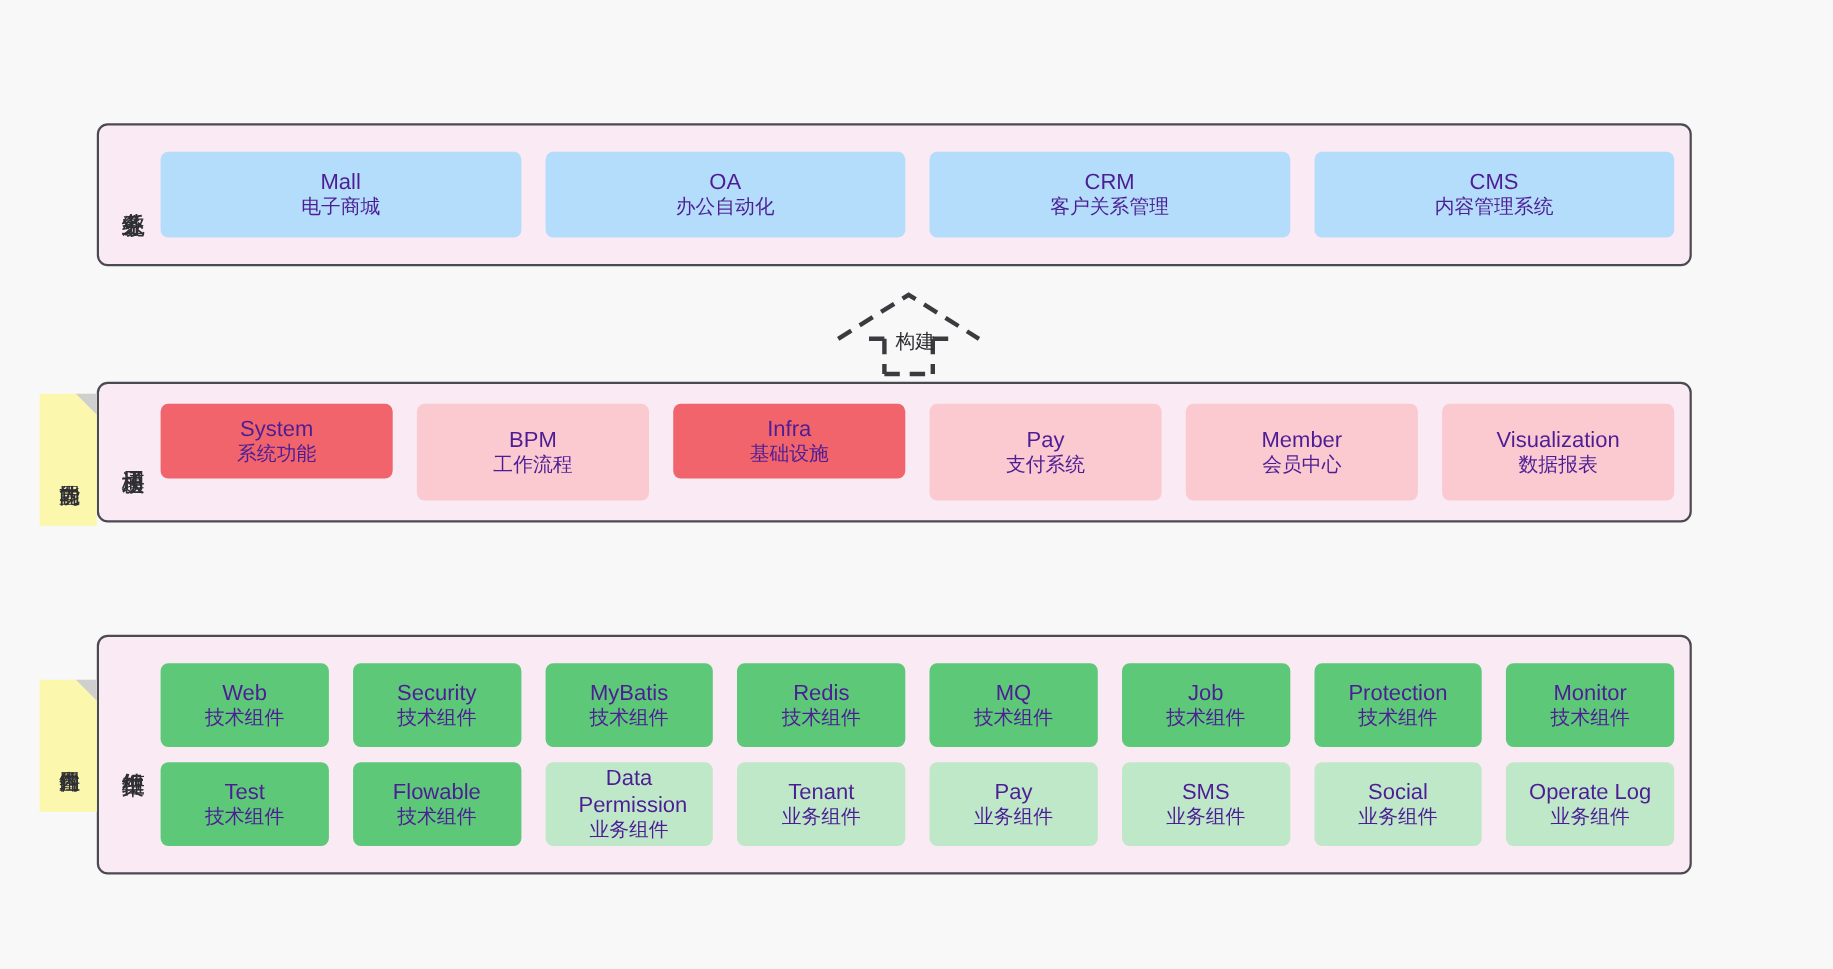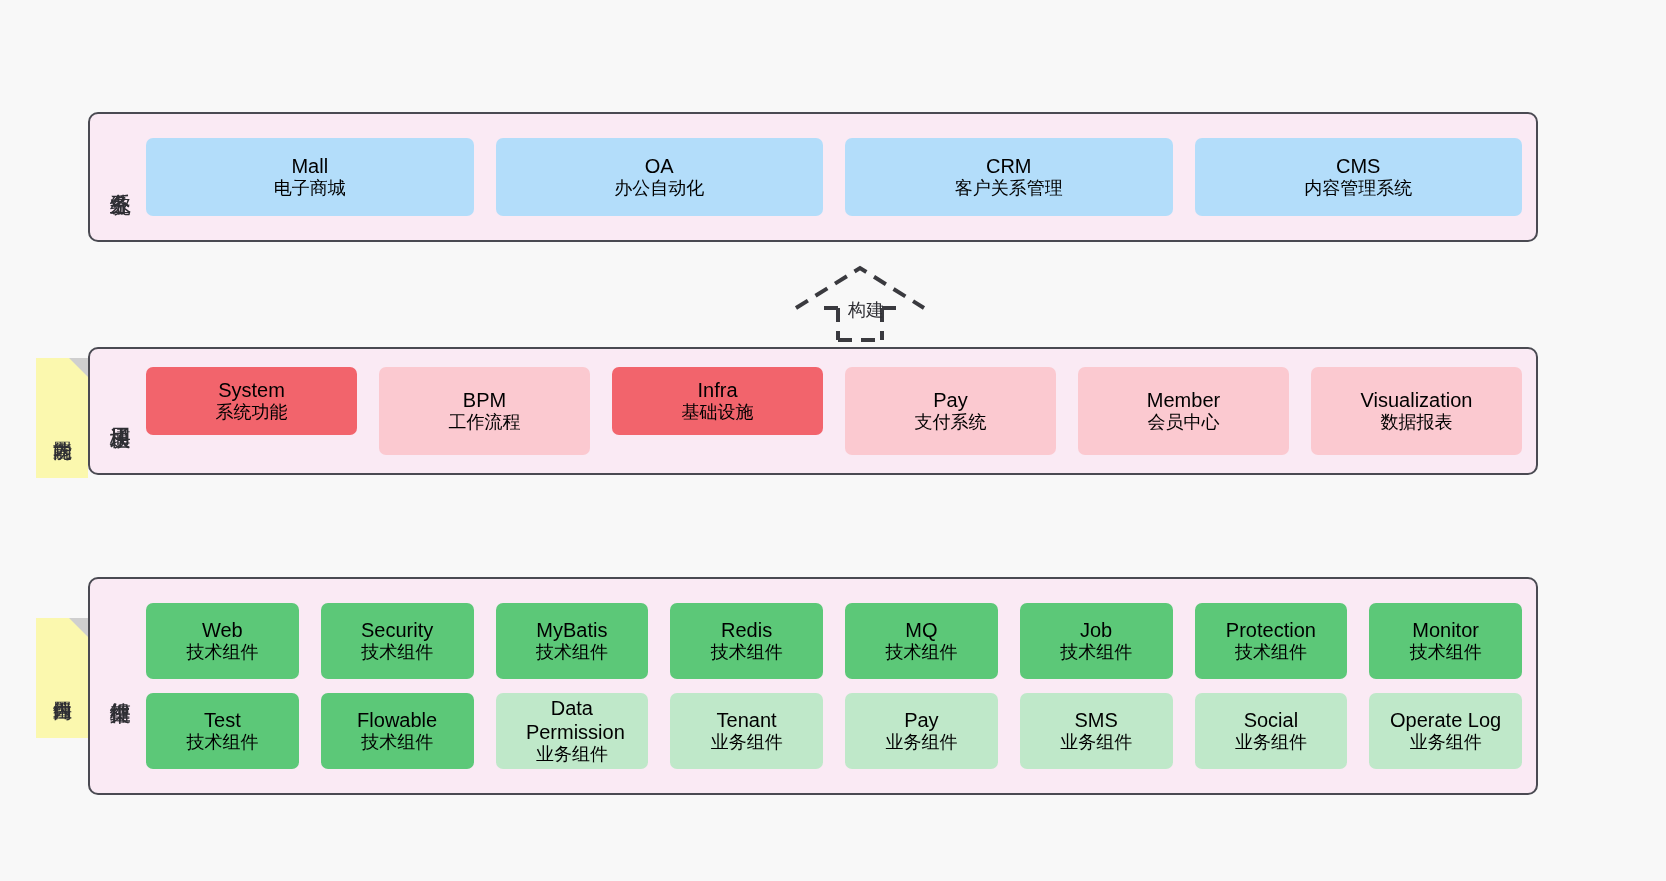--- a/index.html
+++ b/index.html
@@ -65,21 +65,21 @@
 
   
   .node {
     flex: 1 1 0;
     border-radius: 7px;
     display: flex;
     flex-direction: column;
     align-items: center;
     justify-content: center;
     text-align: center;
-    color: #000000;
+    color: #4c1d95;
     box-sizing: border-box;
     line-height: 1.22;
     padding: 16px 2px;
   }
   .node .en  { font-size: 20px; }
   .node .cn  { font-size: 18px; }
 
   .n-blue        { background: #b3ddfa; height: 78px; }
   .n-red         { background: #f2646c; height: 68px; }
   .n-pink        { background: #fbc9d0; height: 88px; }
@@ -146,21 +146,21 @@
           <span class="cn">客户关系管理</span>
         </div>
         <div class="node n-blue">
           <span class="en">CMS</span>
           <span class="cn">内容管理系统</span>
         </div>
       </div>
     </div>
   </div>
 
-  <div class="connector" style="left:790px; top:262px; width:150px; height:80px;">
+  <div class="connector" style="left:756px; top:262px; width:150px; height:80px;">
     <svg width="150" height="80" viewBox="0 0 150 80">
       <path d="M6 46 L70 6 L134 46" fill="none" stroke="#3a3a3f" stroke-width="4" stroke-dasharray="14 9" stroke-linecap="butt"></path>
       <path d="M48 46 L48 78" fill="none" stroke="#3a3a3f" stroke-width="4" stroke-dasharray="14 9"></path>
       <path d="M92 46 L92 78" fill="none" stroke="#3a3a3f" stroke-width="4" stroke-dasharray="14 9"></path>
       <path d="M48 78 L92 78" fill="none" stroke="#3a3a3f" stroke-width="4" stroke-dasharray="14 9"></path>
       <path d="M48 46 L28 46 M92 46 L112 46" fill="none" stroke="#3a3a3f" stroke-width="4" stroke-dasharray="14 9"></path>
     </svg>
     <span class="conn-label" style="left:58px; top:36px;">构建</span>
   </div>
 

